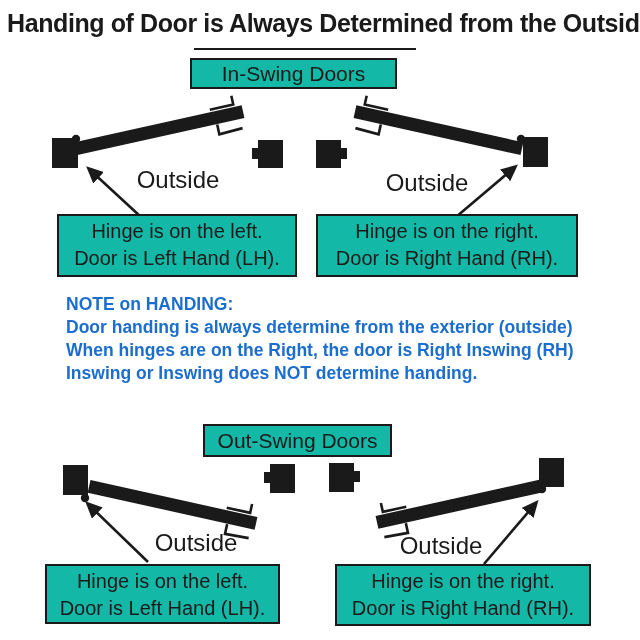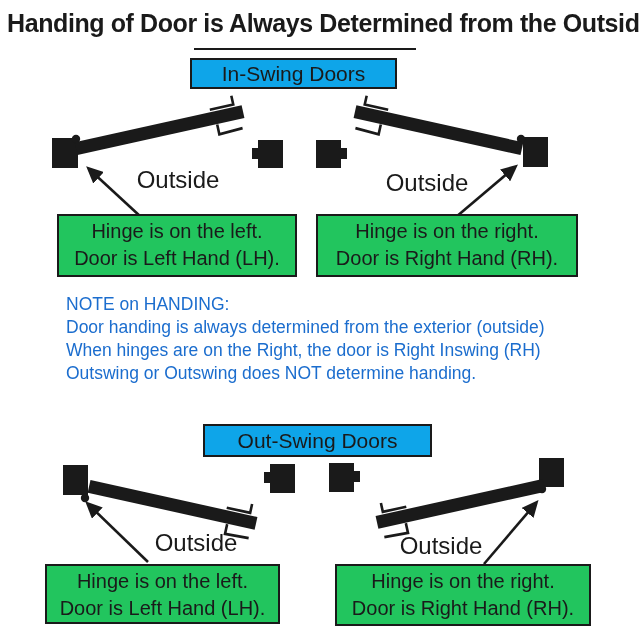--- a/index.html
+++ b/index.html
@@ -8,43 +8,43 @@
     font-family:"Liberation Sans","DejaVu Sans",sans-serif;color:#1a1a1a;
   }
   .title{
     position:absolute;left:7px;top:9px;width:632px;
     font-size:25px;font-weight:700;letter-spacing:-0.4px;white-space:nowrap;color:#1a1a1a;
   }
   .title-underline{
     position:absolute;left:194px;top:48px;width:222px;height:2px;background:#1a1a1a;
   }
   .hdr-box{
-    position:absolute;border:2px solid #1a1a1a;background:#0ea5e9;
+    position:absolute;border:2px solid #1a1a1a;background:#14b8a6;
     text-align:center;font-size:21px;color:#1a1a1a;box-sizing:border-box;
   }
   #hdr-in{left:190px;top:58px;width:207px;height:31px;line-height:27px;}
-  #hdr-out{left:203px;top:424px;width:229px;height:33px;line-height:29px;}
+  #hdr-out{left:203px;top:424px;width:189px;height:33px;line-height:29px;}
   .outside{
     position:absolute;width:110px;text-align:center;font-size:24px;color:#1a1a1a;
   }
   #outside-in-left{left:123px;top:166px;}
   #outside-in-right{left:372px;top:169px;}
   #outside-out-left{left:141px;top:529px;}
   #outside-out-right{left:386px;top:532px;}
   .caption{
-    position:absolute;border:2px solid #1a1a1a;background:#22c55e;box-sizing:border-box;
+    position:absolute;border:2px solid #1a1a1a;background:#14b8a6;box-sizing:border-box;
     text-align:center;font-size:20px;line-height:27px;padding-top:2px;color:#1a1a1a;
   }
   #cap-in-left{left:57px;top:214px;width:240px;height:63px;}
   #cap-in-right{left:316px;top:214px;width:262px;height:63px;}
   #cap-out-left{left:45px;top:564px;width:235px;height:60px;}
   #cap-out-right{left:335px;top:564px;width:256px;height:62px;}
   .note{
     position:absolute;left:66px;top:293px;width:540px;
-    font-size:17.5px;line-height:23px;color:#1b6dce;
+    font-size:17.5px;line-height:23px;color:#1b6dce;font-weight:bold;
   }
   svg.canvas{position:absolute;left:0;top:0;}
 </style>
 </head>
 <body>
 
 <div class="stage">
 
   <div class="title">Handing of Door is Always Determined from the Outside</div>
   <div class="title-underline"></div>
@@ -118,18 +118,18 @@
     <div>Hinge is on the left.</div>
     <div>Door is Left Hand (LH).</div>
   </div>
   <div class="caption" id="cap-out-right">
     <div>Hinge is on the right.</div>
     <div>Door is Right Hand (RH).</div>
   </div>
 
   <div class="note" style="color: rgb(27, 109, 206);">
     <div class="note-line">NOTE on HANDING:</div>
-    <div class="note-line">Door handing is always determined from the exterior (outside)</div>
+    <div class="note-line">Door handing is always determine from the exterior (outside)</div>
     <div class="note-line">When hinges are on the Right, the door is Right Inswing (RH)</div>
-    <div class="note-line">Outswing or Outswing does NOT determine handing.</div>
+    <div class="note-line">Inswing or Inswing does NOT determine handing.</div>
   </div>
 
 </div>
 
 </body></html>

